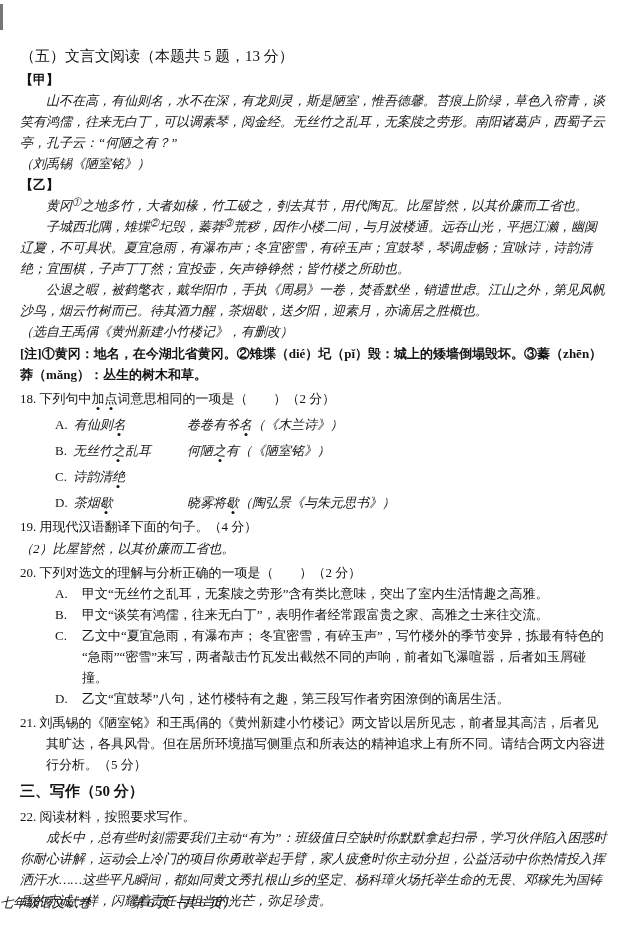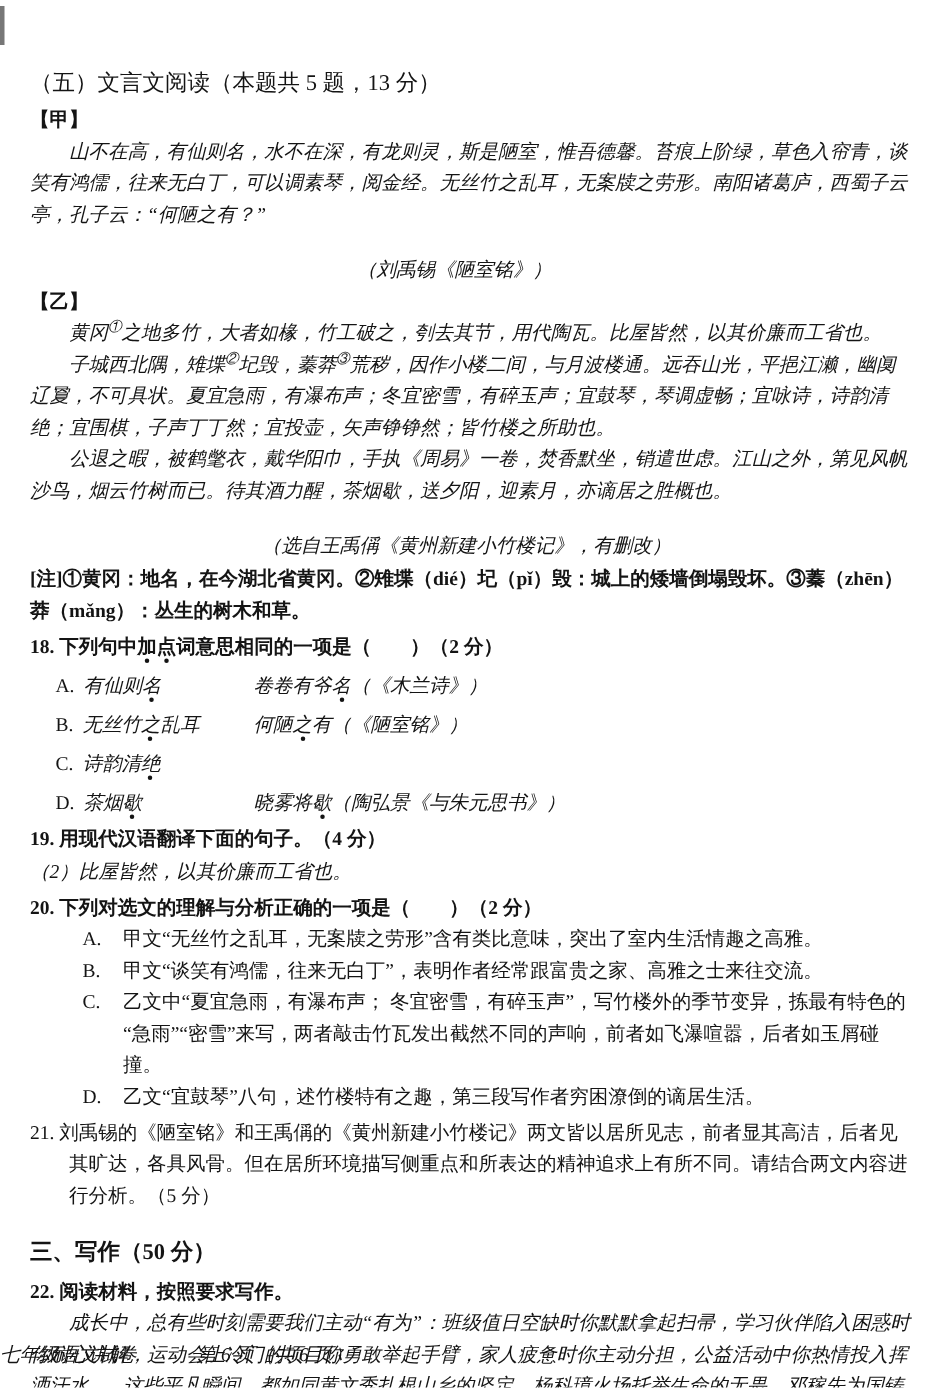--- a/index.html
+++ b/index.html
@@ -6,28 +6,28 @@
   body{
     width:625px;height:925px;overflow:hidden;position:relative;
     background:#ffffff;color:#141414;
     font-family:"Liberation Serif","DejaVu Serif",serif;
     font-size:13px;line-height:21px;
   }
   .page{padding:45px 17px 0 20px;}
   p{margin:0;}
   .bold{font-weight:bold;}
   .h1{font-size:15px;font-weight:normal;line-height:22px;margin-bottom:2px;}
-  .h2{font-size:15px;font-weight:bold;line-height:24px;margin-top:16px;}
+  .h2{font-size:15px;font-weight:bold;line-height:24px;margin-top:4px;}
   .kai{font-style:italic;}
   .indent{text-indent:2em;font-family:Liberation Serif, serif;}
-  .cite{text-align:center;padding-right:22px;margin-top:16px;}
+  .cite{text-align:left;padding-right:22px;}
   .cite2{padding-right:6px;}
   .note{margin-top:1px;font-weight:bold;}
-  .qstem{margin-top:3px;font-weight:bold;}
-  .opt18{display:flex;margin:5px 0 0 17px;line-height:21px;}
+  .qstem{margin-top:3px;}
+  .opt18{display:flex;margin:5px 0 0 35px;line-height:21px;}
   .opt18 .l{width:132px;flex:0 0 132px;}
   .opt18 .lab{font-style:normal;margin-right:6px;}
   .opt20{display:flex;margin-left:35px;}
   .opt20 .lab{flex:0 0 27px;}
   .opt20 .txt{flex:1;}
   .hang{padding-left:26px;text-indent:-26px;margin-top:3px;}
   .sub{margin-top:1px;}
   sup{font-size:9px;line-height:0;}
   .em{position:relative;}
   .em::after{

